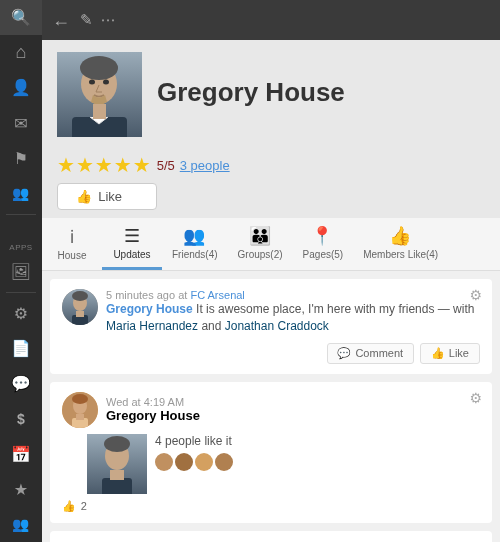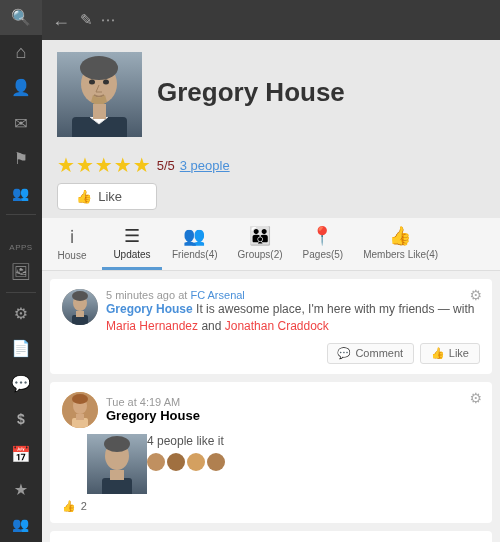--- a/index.html
+++ b/index.html
@@ -220,21 +220,21 @@
       font-size: 12px;
       color: #555;
       line-height: 1.4;
     }
     .post-content .author-link {
       color: #4a90d9;
       font-weight: bold;
       cursor: pointer;
     }
     .post-content .mention-link {
-      color: #ef4444;
+      color: #0c4a6e;
       cursor: pointer;
     }
     .post-actions {
       display: flex;
       justify-content: flex-end;
       gap: 6px;
       margin-top: 8px;
     }
     .action-btn {
       display: flex;
@@ -273,20 +273,21 @@
       overflow: hidden;
     }
     .post2-large-avatar {
       width: 60px;
       height: 60px;
       background: linear-gradient(180deg, #8a9aaa 0%, #5a6a7a 50%, #3a4a5a 100%);
       border-radius: 4px;
     }
     .post2-content {
       display: flex;
+      gap: 8px;
       margin-top: 4px;
       padding-left: 25px;
     }
     .like-avatars {
       display: flex;
       gap: 2px;
     }
     .like-avatar {
       width: 18px;
       height: 18px;
@@ -512,21 +513,21 @@
           <svg width="36" height="36" viewBox="0 0 36 36">
             <circle cx="18" cy="18" r="18" fill="#c09060"></circle>
             <ellipse cx="18" cy="14" rx="7" ry="8" fill="#d4a880"></ellipse>
             <ellipse cx="18" cy="7" rx="8" ry="5" fill="#a06030"></ellipse>
             <rect x="10" y="26" width="16" height="12" fill="#e8c090" rx="2"></rect>
             <rect x="14" y="22" width="8" height="6" fill="#d4a880"></rect>
           </svg>
         </div>
         <div>
           <div class="post-time">
-            <span>Tue at 4:19 AM</span>
+            <span>Wed at 4:19 AM</span>
           </div>
           <div class="author-link" style="font-size:13px; font-weight:bold;">Gregory House</div>
         </div>
       </div>
       <div class="post2-content">
         <div class="post2-large-avatar">
           <svg width="60" height="60" viewBox="0 0 60 60">
             <defs>
               <linearGradient id="av2big" x1="0" y1="0" x2="0" y2="1">
                 <stop offset="0%" stop-color="#9aabb8"></stop>

